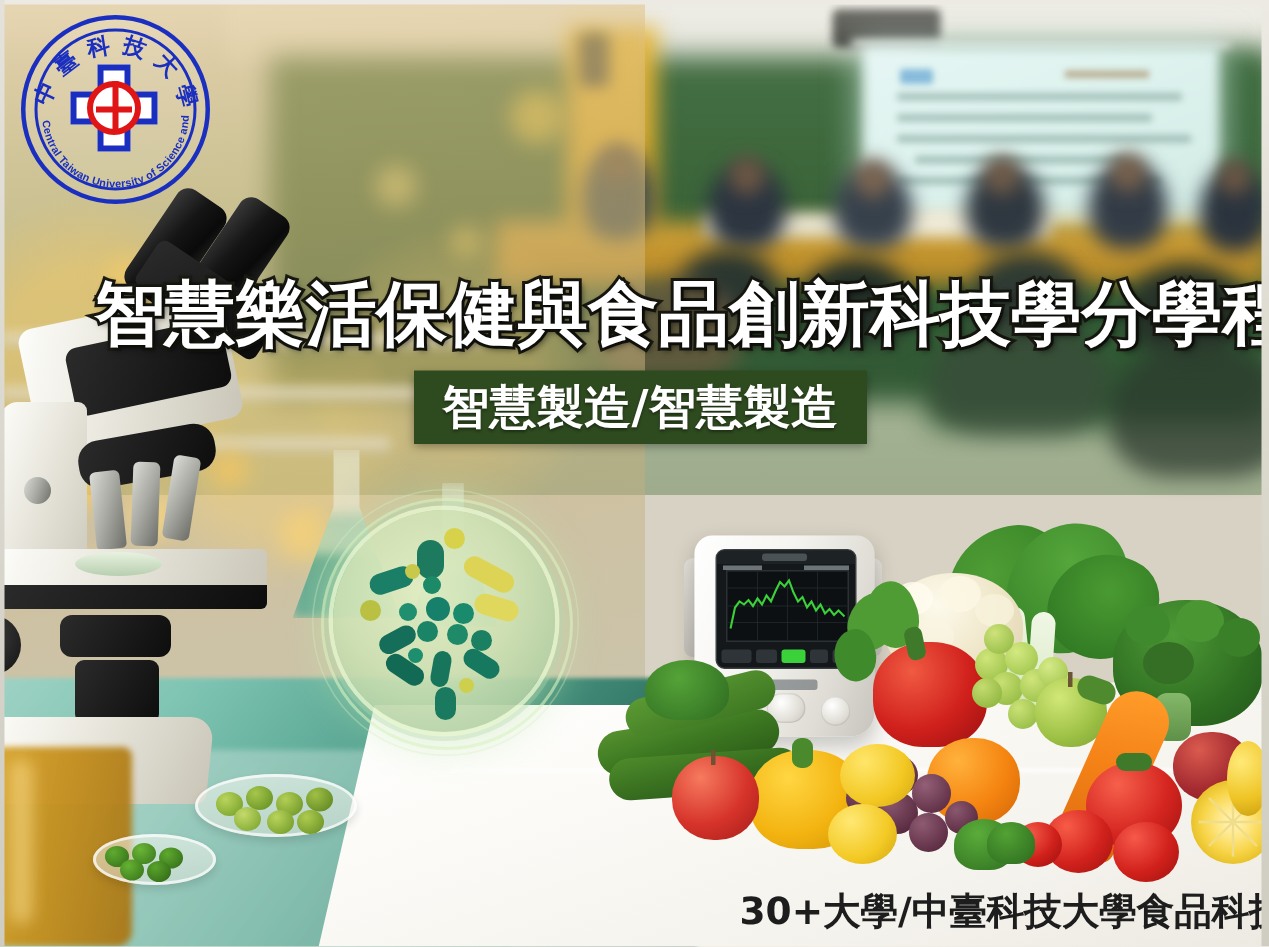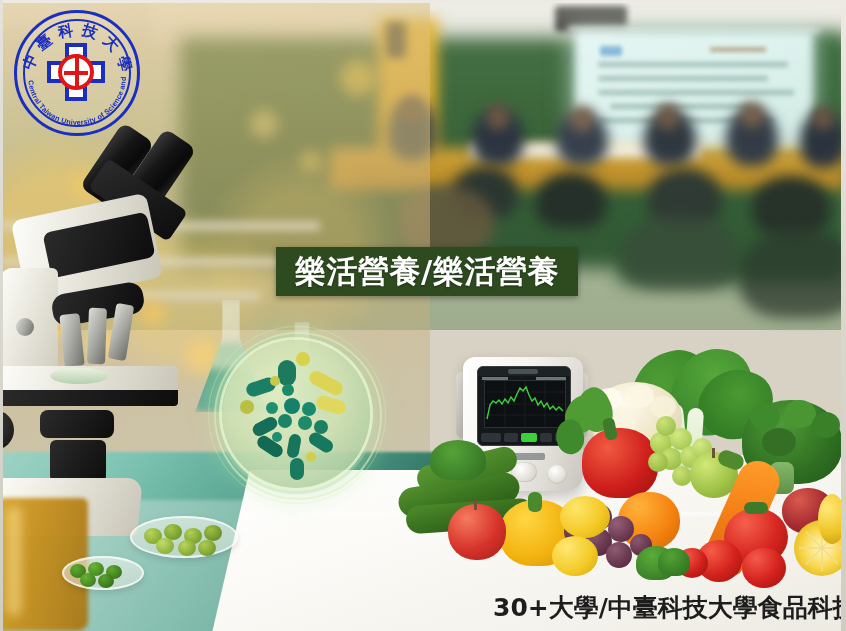--- a/index.html
+++ b/index.html
@@ -608,23 +608,24 @@
         <path id="arcBot" d="M 14,66 A 49,49 0 0 0 112,66" fill="none"></path>
       </defs>
       <text font-size="7.2" font-weight="bold" letter-spacing="0.2">
         <textPath href="#arcBot" startOffset="3%">Central Taiwan University of Science and Technology</textPath>
       </text>
     </svg>
     <div class="logo-cross"></div>
     <div class="logo-emblem"></div>
   </div>
 
+  <div class="title">智慧樂活保健與食品創新科技學分學程</div>
 
   <div class="subtitle-bar">
-    <span class="subtitle">樂活營養/樂活營養</span>
+    <span class="subtitle">智慧製造/智慧製造</span>
   </div>
 
   <div class="footer-text">30+大學/中臺科技大學食品科技系</div>
 
   <div class="edge-top"></div>
   <div class="edge-left"></div>
   <div class="edge-right"></div>
 </div>
 
 </body></html>

